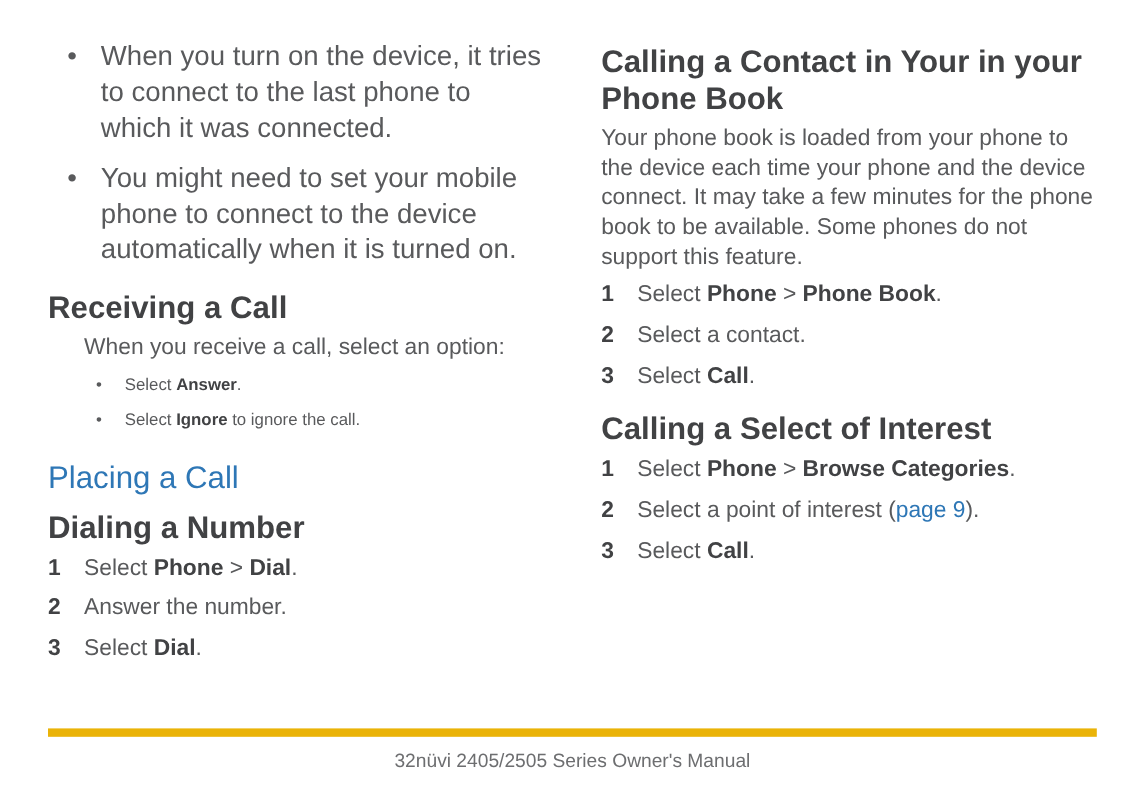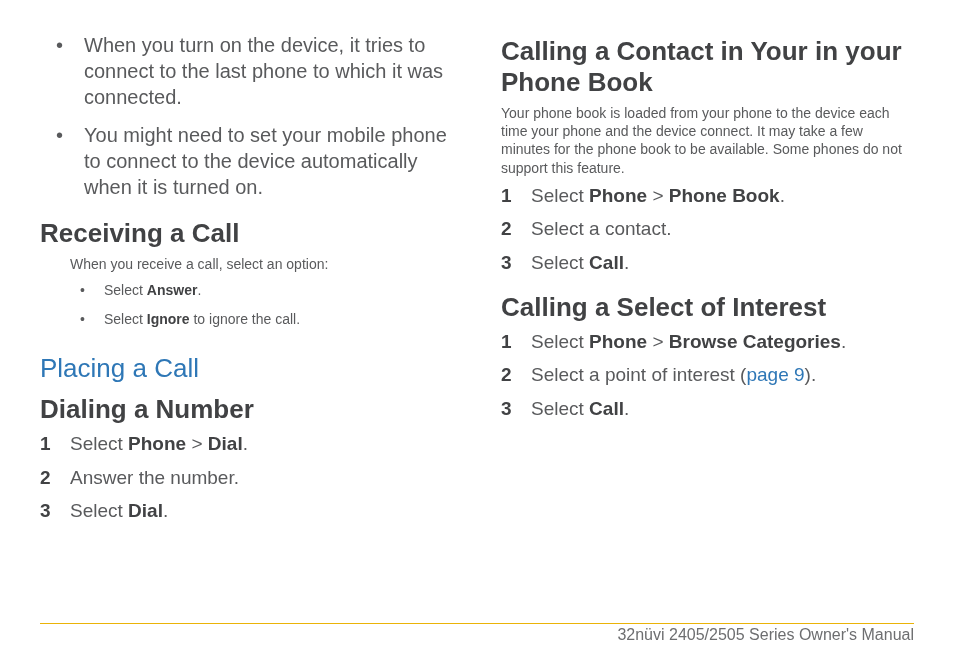--- a/index.html
+++ b/index.html
@@ -18,21 +18,21 @@
       height: 570px;
     }
     .col {
       flex: 1;
       min-width: 0;
     }
     .bullet-list { list-style: none; margin-bottom: 18px; }
     .bullet-list li {
       position: relative;
       padding-left: 44px;
-      font-size: 20px;
+      font-size: 23px;
       line-height: 1.3;
       margin-bottom: 12px;
       color: #595a5c;
     }
     .bullet-list li::before {
       content: "•";
       position: absolute;
       left: 16px;
       top: 0;
       color: #595a5c;
@@ -61,21 +61,21 @@
       margin-top: 4px;
     }
     .h2 {
       font-size: 26px;
       font-weight: normal;
       color: #2e77b6;
       margin-top: 24px;
       margin-bottom: 10px;
     }
     .body-text {
-      font-size: 14px;
+      font-size: 19px;
       line-height: 1.3;
       color: #595a5c;
       margin-bottom: 6px;
     }
     .indent-body { margin-left: 30px; }
     .num-list { list-style: none; counter-reset: step; }
     .num-list li {
       counter-increment: step;
       position: relative;
       padding-left: 30px;
@@ -93,24 +93,24 @@
       color: #414244;
       font-size: 19px;
     }
     .bold { font-weight: bold; color: #414244; }
     .link { color: #2e77b6; }
     .footer {
       position: absolute;
       left: 40px;
       right: 40px;
       bottom: 28px;
-      border-top: 1px solid #eab308;
-      padding-top: 2px;
+      border-top: 7px solid #eab308;
+      padding-top: 12px;
       display: flex;
-      justify-content: flex-end;
+      justify-content: center;
       font-size: 16px;
       color: #6d6e70;
     }
   </style>
 </head>
 <body>
 
 <div class="page-body">
 
   <div class="col">

